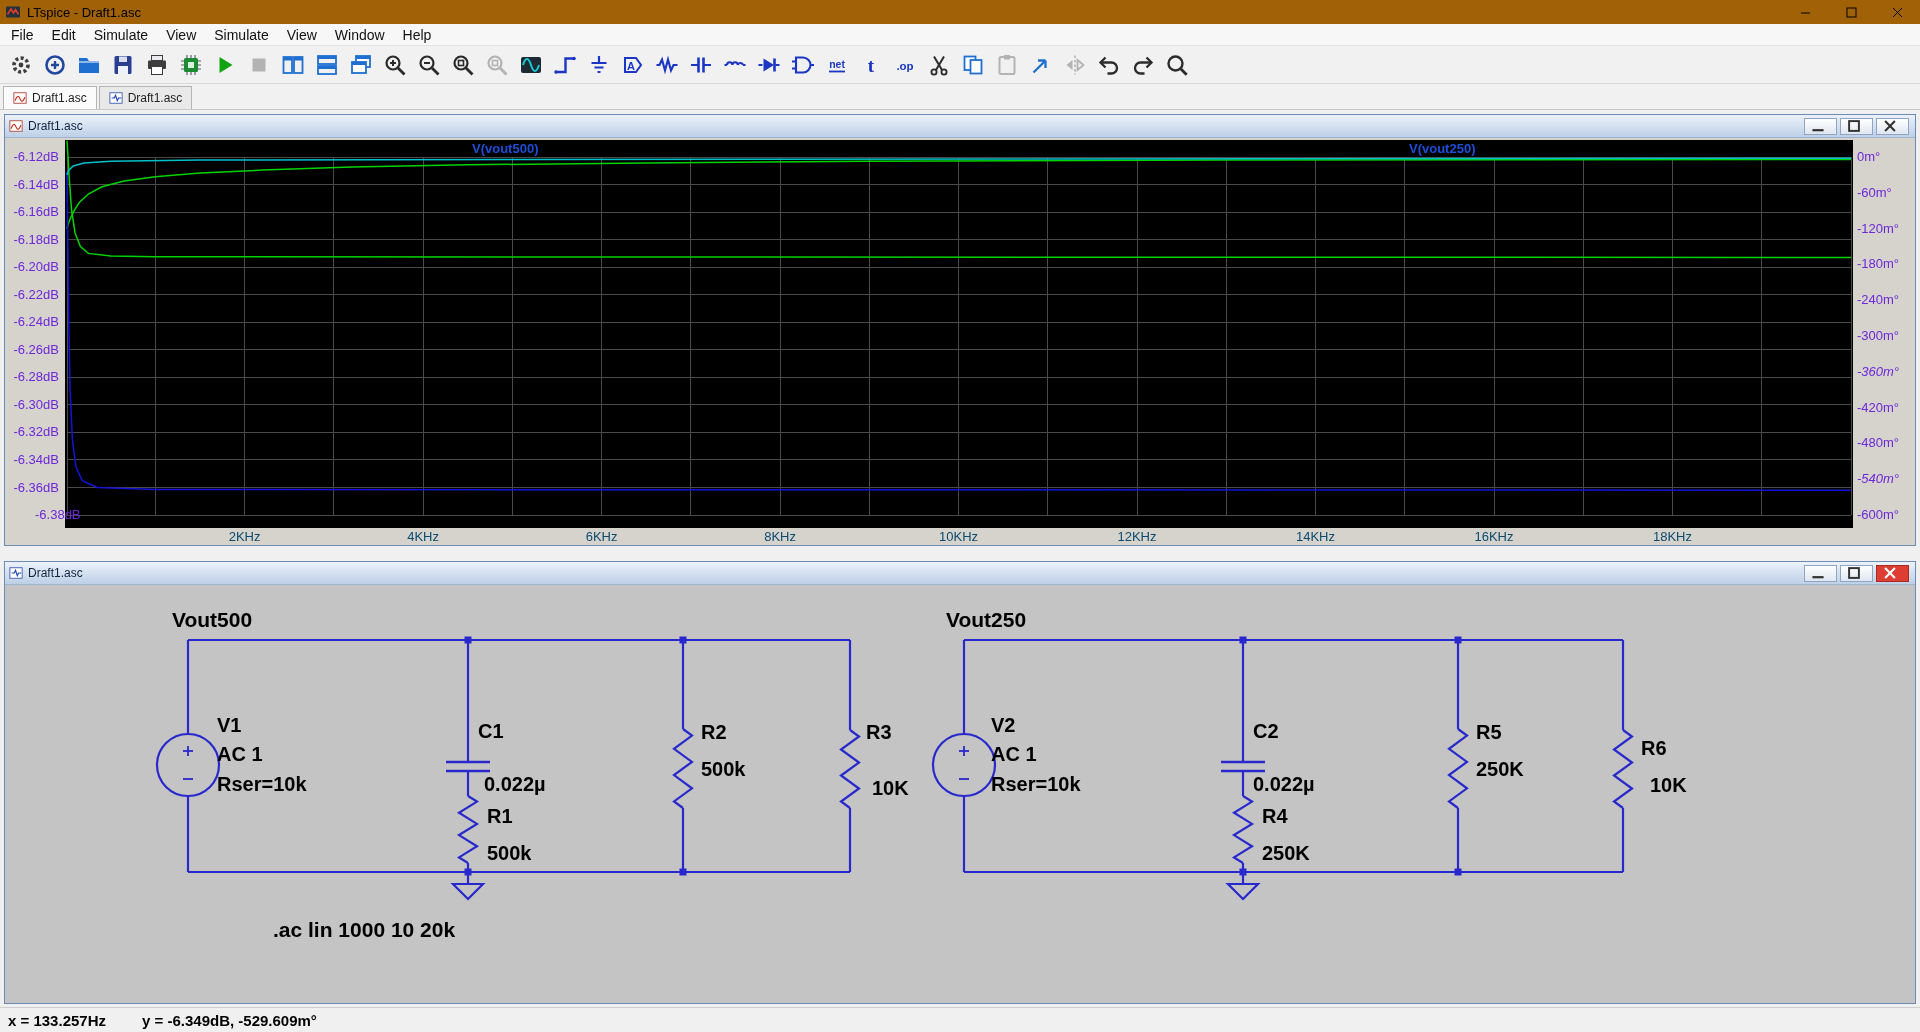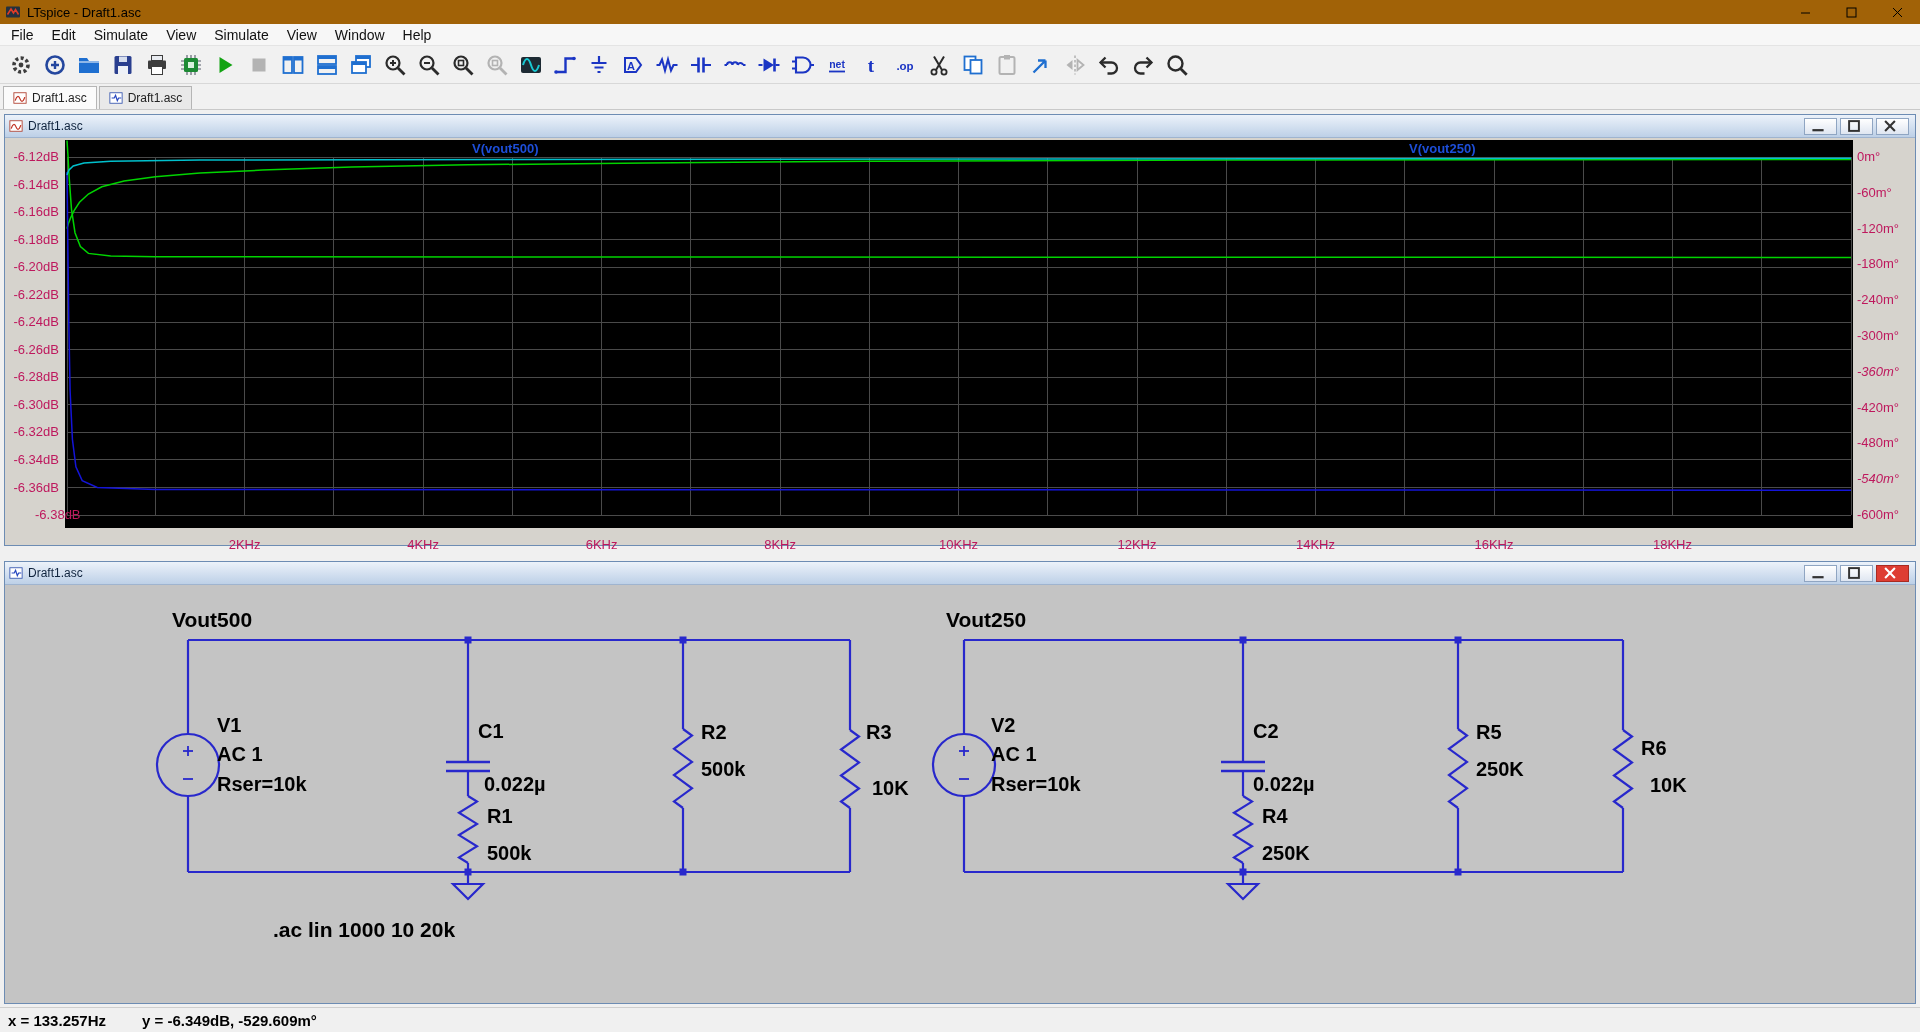--- a/index.html
+++ b/index.html
@@ -33,23 +33,23 @@
   .child-title svg { width:14px; height:14px; margin-right:5px; }
   .cbtns { margin-left:auto; display:flex; gap:3px; padding-right:2px; }
   .cbtn { width:33px; height:17px; border:1px solid #8fa5c2; background:linear-gradient(#ffffff,#dfe6f1);
     display:flex; align-items:center; justify-content:center; }
   .cbtn.close-red { background:#de3d33; border-color:#a82b22; }
 
   #waveChild { left:4px; top:4px; width:1912px; height:432px; }
   #waveContent { position:relative; width:1910px; height:407px; background:#d6d3cd; }
   #plotBlack { position:absolute; left:60px; top:2px; width:1788px; height:388px; background:#000; }
   #traceHost { position:absolute; left:0; top:0; width:1910px; height:407px; }
-  .ylabel { position:absolute; font-size:13px; color:#be185d; white-space:nowrap; }
+  .ylabel { position:absolute; font-size:13px; color:#6d28d9; white-space:nowrap; }
   .ylabel.left { width:54px; text-align:right; }
-  .xlabel { position:absolute; top:391px; width:70px; text-align:center; font-size:13px; color:#be185d;margin-top:8px; }
+  .xlabel { position:absolute; top:391px; width:70px; text-align:center; font-size:13px; color:#0c4a6e; }
   .legend { position:absolute; top:3px; font-size:13px; font-weight:bold; }
 
   #schemChild { left:4px; top:451px; width:1912px; height:443px; }
   #schemContent { position:relative; width:1910px; height:418px; background:#c4c4c4; }
   .slabel { font:bold 20px "Liberation Sans",sans-serif; fill:#000; }
   .snet, .sdir { font:bold 21px "Liberation Sans",sans-serif; fill:#000; }
 
   .statusbar { height:25px; background:#f0f0f0; border-top:1px solid #cfcfcf; display:flex;
     align-items:center; font-size:15px; font-weight:600; color:#000; padding-left:8px; }
   .statusbar .sy { margin-left:36px; }

